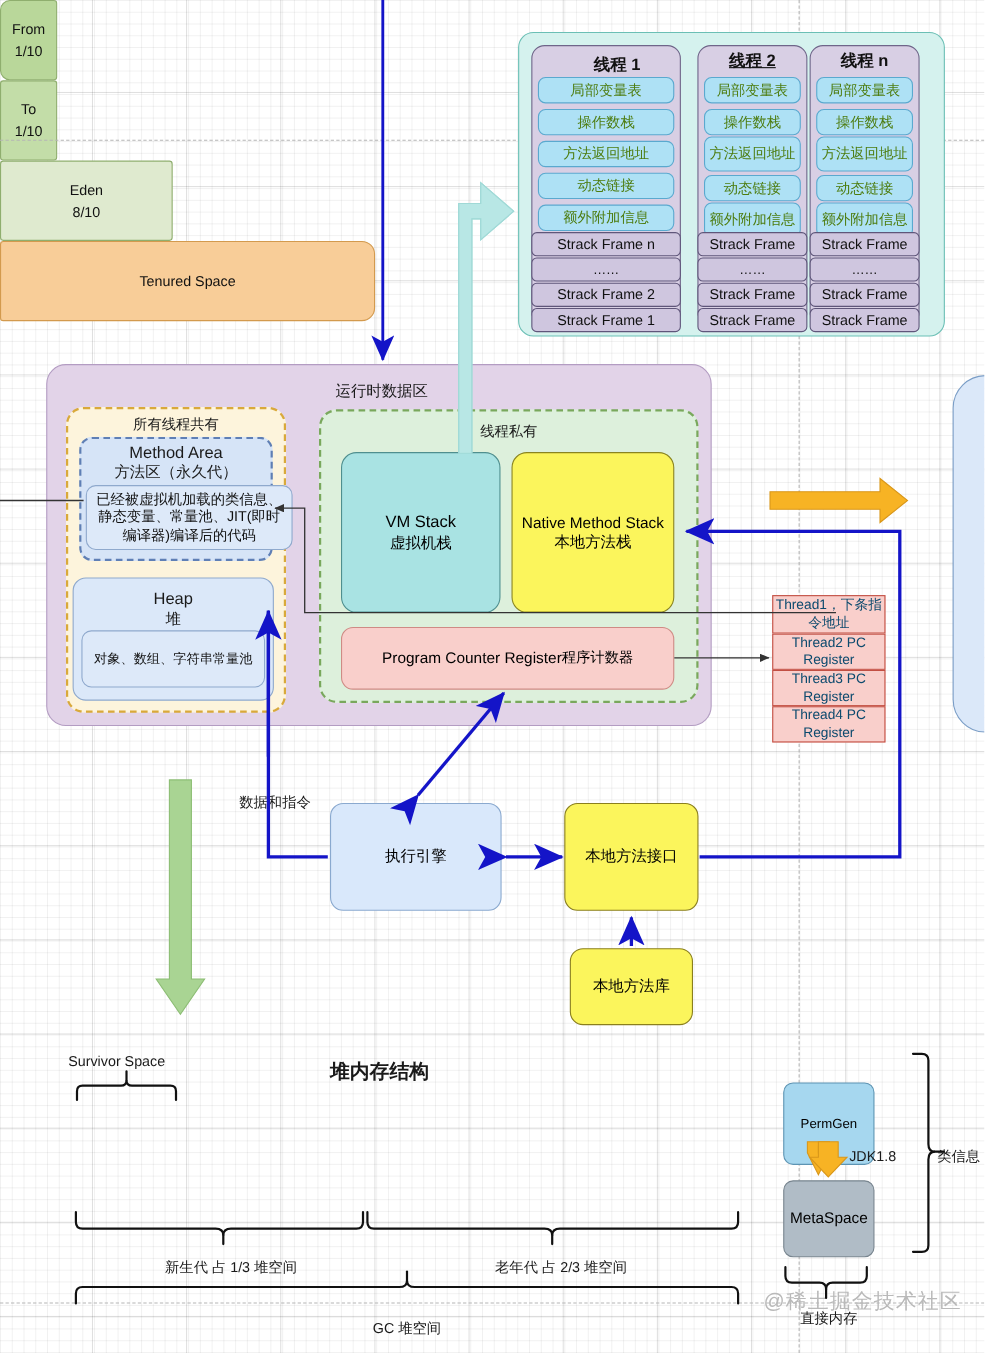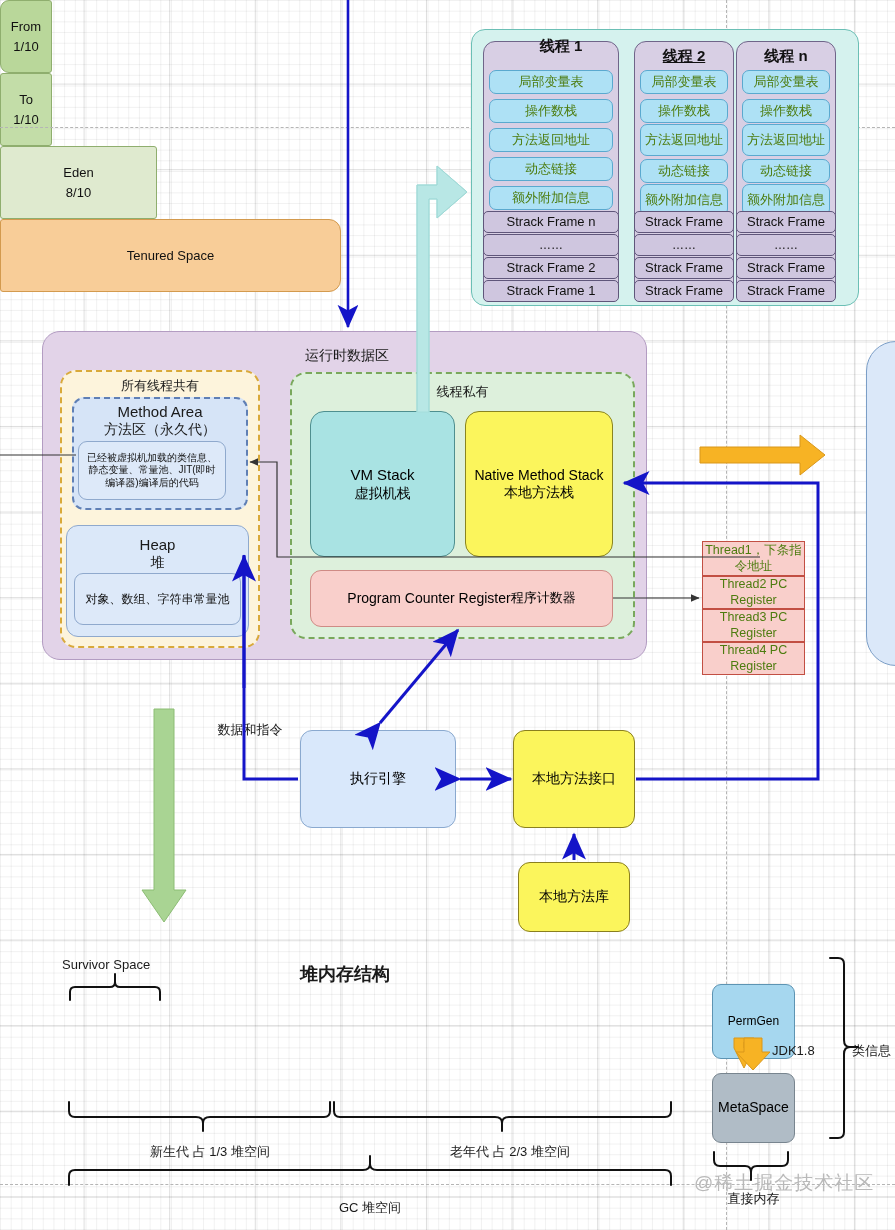--- a/index.html
+++ b/index.html
@@ -38,21 +38,21 @@
   
   .rda{background:#e2d3e8;border:1px solid #b39cc2;border-radius:18px;}
   .shared{background:#fdf4dc;border:2px dashed #d9a93a;border-radius:16px;}
   .private{background:#ddf0dc;border:2px dashed #79a85c;border-radius:16px;}
   .methodarea{background:#d6e4f7;border:2px dashed #5f7fb5;border-radius:12px;}
   .inner-note{background:#dde9f9;border:1px solid #8fa9cd;border-radius:9px;color:#111;}
   .heapbox{background:#dbe8f9;border:1px solid #8fa9cd;border-radius:12px;}
   .vmstack{background:#a9e3e3;border:1px solid #4f8f8f;border-radius:14px;}
   .nmstack{background:#fbf55c;border:1px solid #8a8420;border-radius:14px;}
   .pcreg{background:#f9cfcb;border:1px solid #cf8b85;border-radius:11px;}
-  .pcrow{background:#f9cfcb;border:1px solid #c24f43;color:#4d7c0f;}
+  .pcrow{background:#f9cfcb;border:1px solid #c24f43;color:#0c4a6e;}
 
   
   .engine{background:#d9e8fb;border:1px solid #8aa9cf;border-radius:12px;}
   .nativebox{background:#fbf55c;border:1px solid #8a7f1e;border-radius:12px;}
 
   
   .seg{border:1px solid #8fae6e;box-sizing:border-box;display:flex;flex-direction:column;
        align-items:center;justify-content:center;line-height:1.5;color:#111;}
   .seg-from{background:#b9d79a;border-radius:9px 3px 3px 9px;}
   .seg-to{background:#c3dda8;border-radius:3px;}
@@ -72,21 +72,21 @@
 
   <div class="pgbrk" style="top:127px;"></div>
   <div class="pgbrk" style="top:1184px;"></div>
   <div class="pgbrkv" style="left:726px;"></div>
 
   <div class="box" style="left:866px;top:341px;width:60px;height:325px;background:#dbe8f9;border:1px solid #7b9ec7;border-radius:34px;"></div>
 
   <div class="box thr-outer" style="left:471px;top:29px;width:388px;height:277px;"></div>
 
   <div class="box thr-col" style="left:483px;top:41px;width:136px;height:255px;"></div>
-  <div class="lbl thr-title" style="left:483px;top:34px;width:156px;height:24px;font-size:15px;">线程 1</div>
+  <div class="lbl thr-title" style="left:483px;top:48px;width:156px;height:24px;font-size:15px;">线程 1</div>
   <div class="box thr-slot" style="left:489px;top:70px;width:124px;height:24px;font-size:13px;">局部变量表</div>
   <div class="box thr-slot" style="left:489px;top:99px;width:124px;height:24px;font-size:13px;">操作数栈</div>
   <div class="box thr-slot" style="left:489px;top:128px;width:124px;height:24px;font-size:13px;">方法返回地址</div>
   <div class="box thr-slot" style="left:489px;top:157px;width:124px;height:24px;font-size:13px;">动态链接</div>
   <div class="box thr-slot" style="left:489px;top:186px;width:124px;height:24px;font-size:13px;">额外附加信息</div>
   <div class="box thr-frame" style="left:483px;top:211px;width:136px;height:22px;font-size:13px;">Strack Frame n</div>
   <div class="box thr-frame" style="left:483px;top:234px;width:136px;height:22px;font-size:12px;">……</div>
   <div class="box thr-frame" style="left:483px;top:257px;width:136px;height:22px;font-size:13px;">Strack Frame 2</div>
   <div class="box thr-frame" style="left:483px;top:280px;width:136px;height:22px;font-size:13px;">Strack Frame 1</div>
 
@@ -116,21 +116,21 @@
 
   <div class="box rda" style="left:42px;top:331px;width:605px;height:329px;"></div>
   <div class="lbl" style="left:247px;top:345px;width:200px;height:20px;font-size:14px;">运行时数据区</div>
 
   <div class="box shared" style="left:60px;top:370px;width:200px;height:278px;"></div>
   <div class="lbl" style="left:60px;top:376px;width:200px;height:20px;font-size:13px;">所有线程共有</div>
 
   <div class="box methodarea" style="left:72px;top:397px;width:176px;height:113px;"></div>
   <div class="lbl" style="left:72px;top:402px;width:176px;height:19px;font-size:15px;">Method Area</div>
   <div class="lbl" style="left:72px;top:420px;width:176px;height:19px;font-size:14px;">方法区（永久代）</div>
-  <div class="box inner-note" style="left:78px;top:441px;width:148px;height:59px;font-size:10px;padding:2px 5px;">已经被虚拟机加载的类信息、静态变量、常量池、JIT(即时编译器)编译后的代码</div>
+  <div class="box inner-note" style="left:78px;top:441px;width:188px;height:59px;font-size:13px;padding:2px 5px;">已经被虚拟机加载的类信息、静态变量、常量池、JIT(即时编译器)编译后的代码</div>
 
   <div class="box heapbox" style="left:66px;top:525px;width:183px;height:112px;"></div>
   <div class="lbl" style="left:66px;top:535px;width:183px;height:19px;font-size:15px;">Heap</div>
   <div class="lbl" style="left:66px;top:553px;width:183px;height:19px;font-size:14px;">堆</div>
   <div class="box inner-note" style="left:74px;top:573px;width:167px;height:52px;font-size:12px;padding:2px 10px;text-align:right;">对象、数组、字符串常量池</div>
 
   <div class="box private" style="left:290px;top:372px;width:345px;height:267px;"></div>
   <div class="lbl" style="left:290px;top:382px;width:345px;height:20px;font-size:13px;">线程私有</div>
 
   <div class="box vmstack" style="left:310px;top:411px;width:145px;height:146px;flex-direction:column;font-size:15px;">

